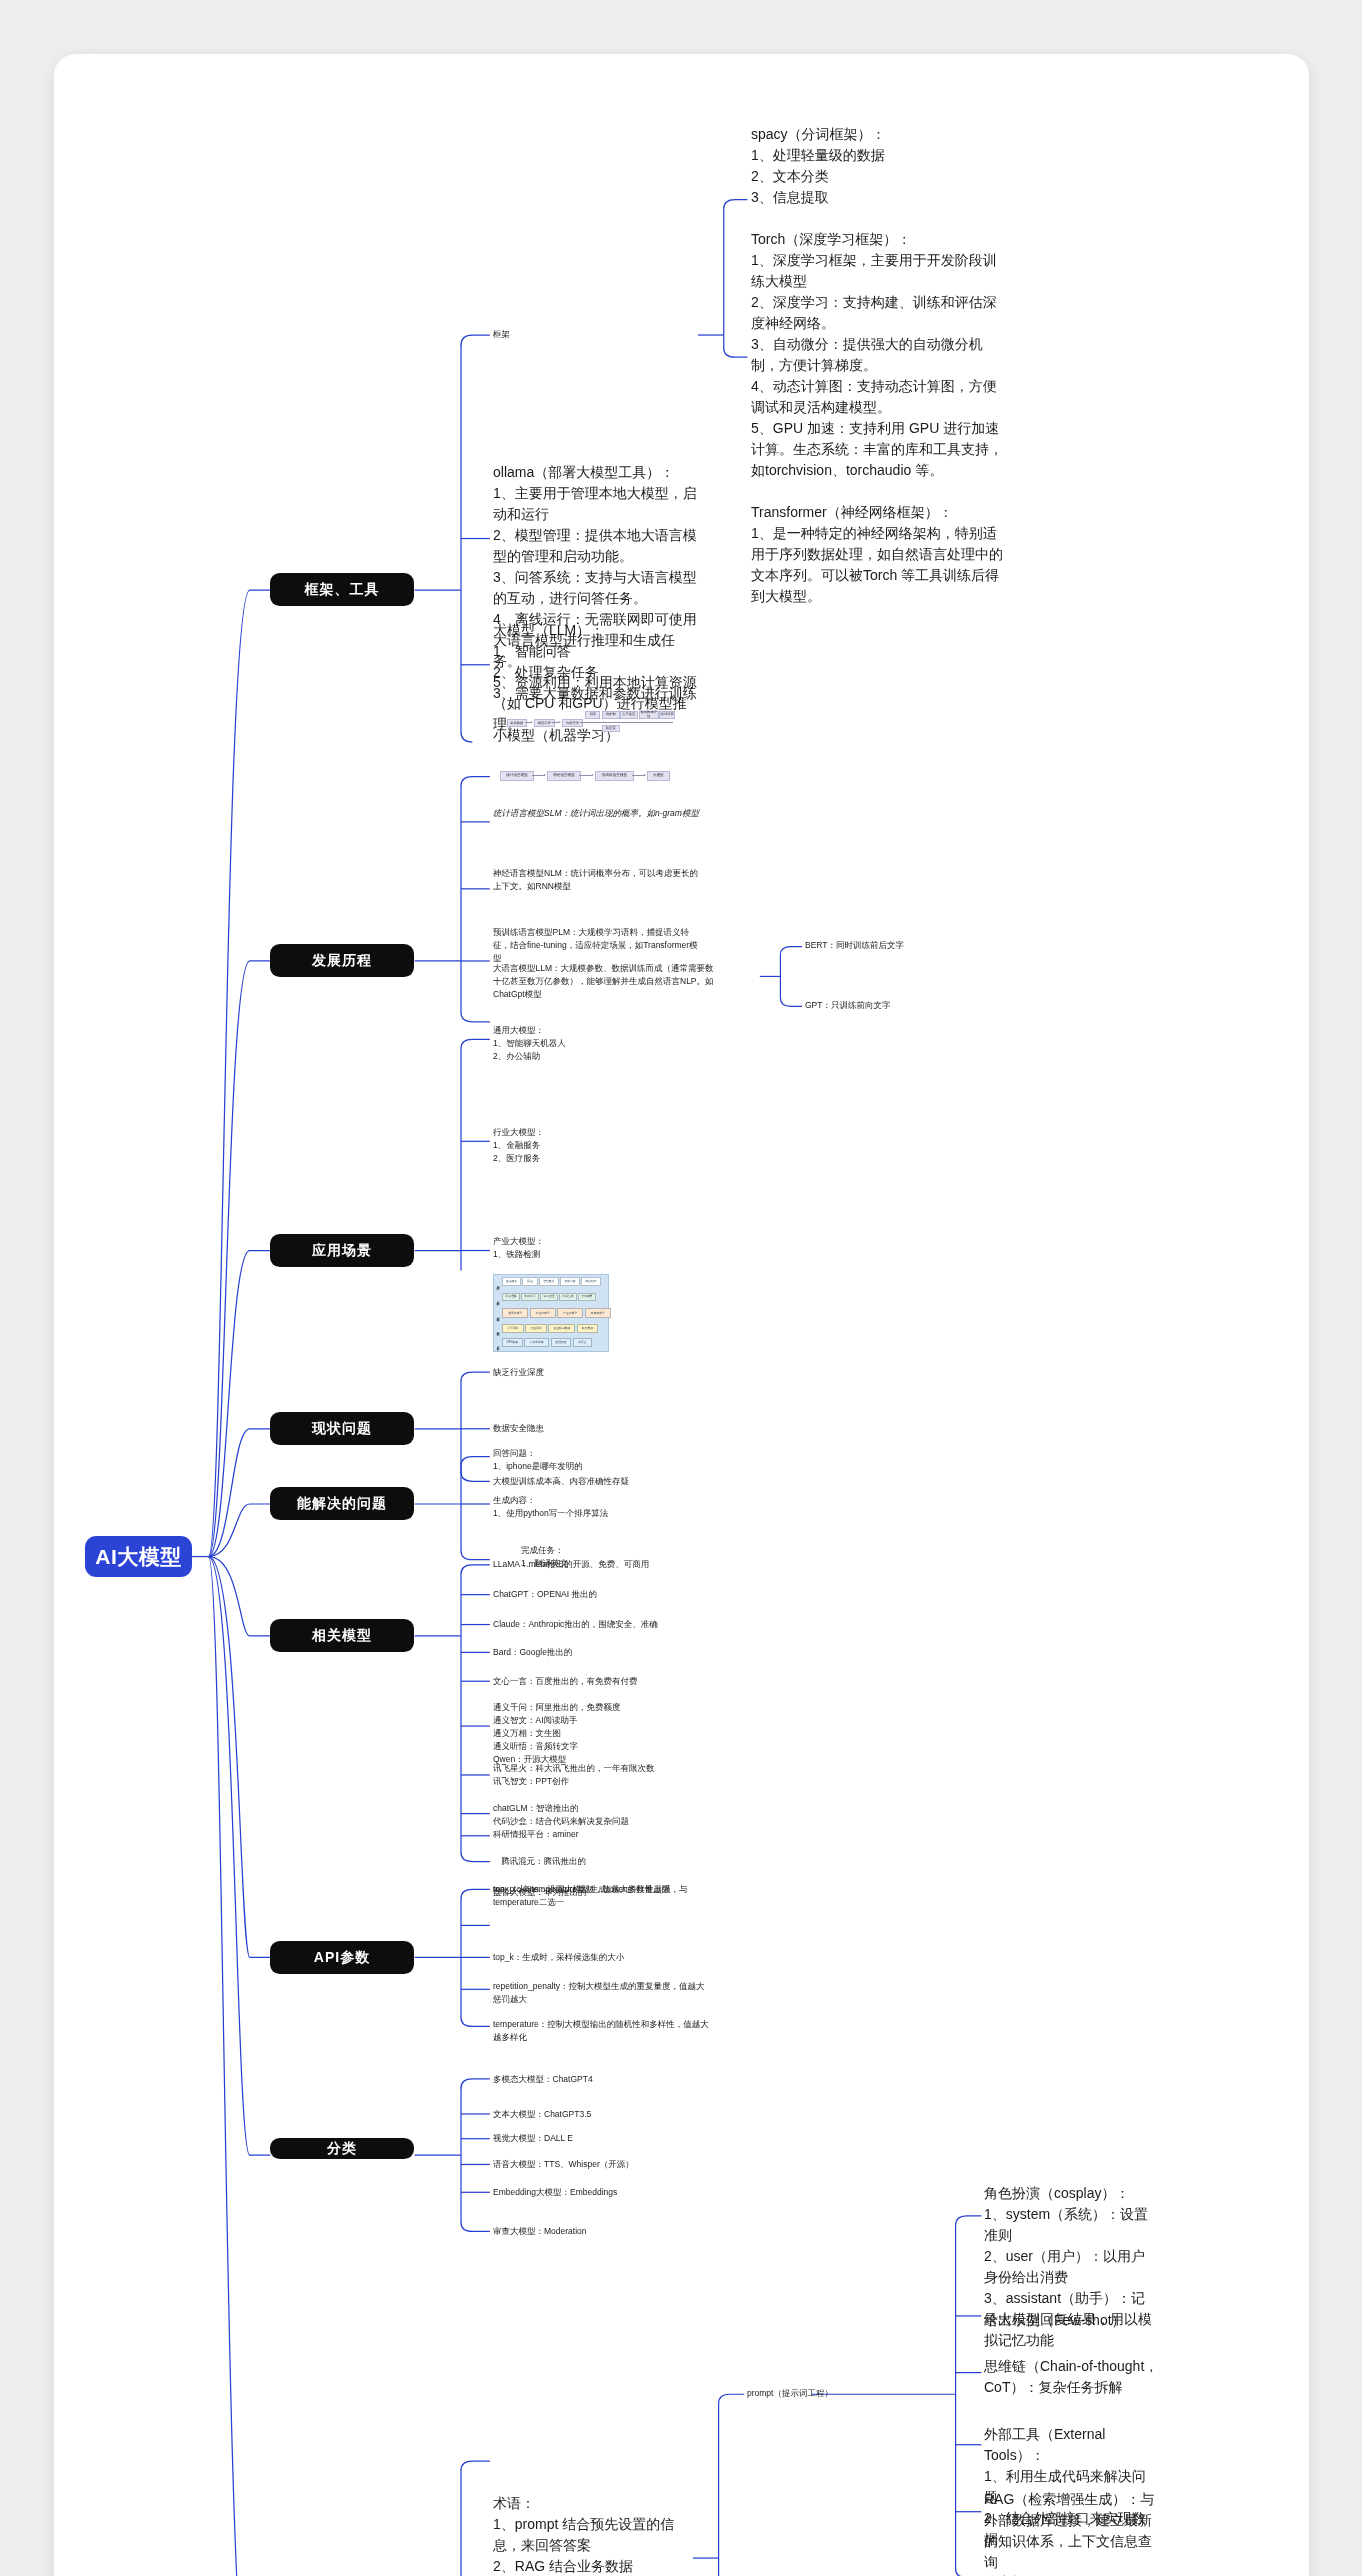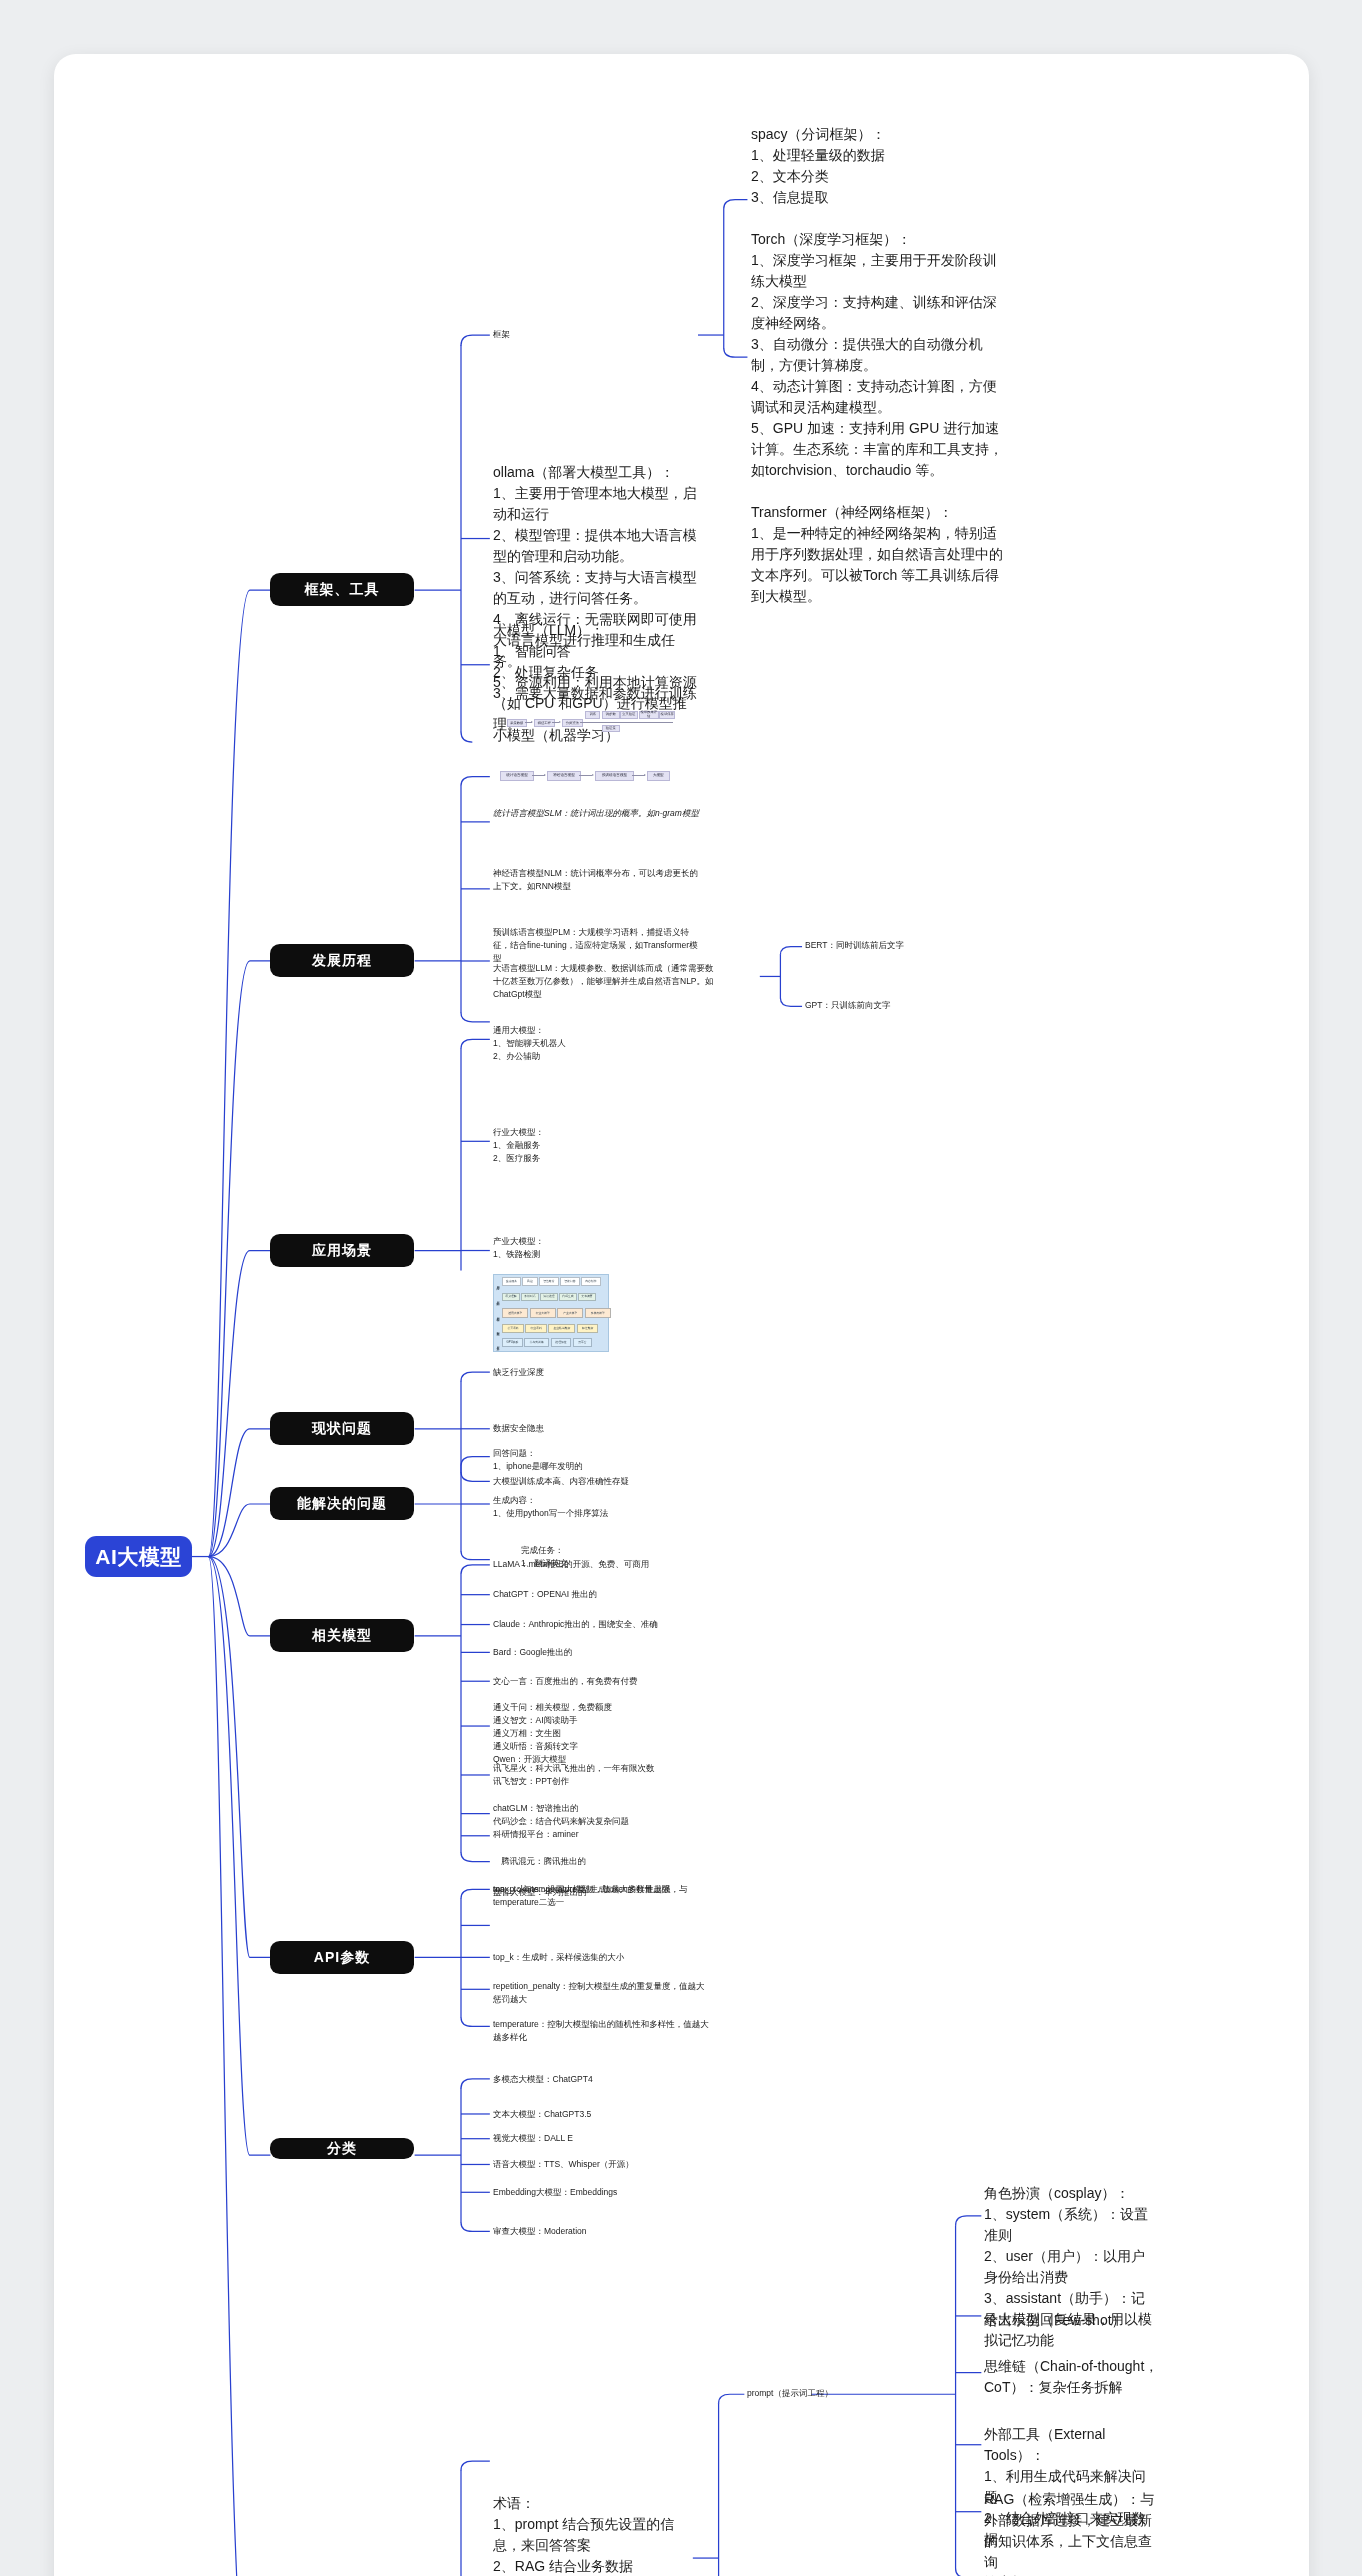--- a/index.html
+++ b/index.html
@@ -307,21 +307,21 @@
     <div class="node leaf" style="left:439px;top:1440px;width:185px;">生成内容：
 1、使用python写一个排序算法</div>
     <div class="node leaf" style="left:439px;top:1490px;width:185px;margin-left:28px;">完成任务：
 1、翻译英文</div>
 
     <div class="node leaf" style="left:439px;top:1504px;width:216px;">LLaMA：meta推出的开源、免费、可商用</div>
     <div class="node leaf" style="left:439px;top:1534px;width:216px;">ChatGPT：OPENAI 推出的</div>
     <div class="node leaf" style="left:439px;top:1564px;width:216px;">Claude：Anthropic推出的，围绕安全、准确</div>
     <div class="node leaf" style="left:439px;top:1592px;width:216px;">Bard：Google推出的</div>
     <div class="node leaf" style="left:439px;top:1621px;width:216px;">文心一言：百度推出的，有免费有付费</div>
-    <div class="node leaf" style="left:439px;top:1647px;width:216px;">通义千问：相关模型，免费额度
+    <div class="node leaf" style="left:439px;top:1647px;width:216px;">通义千问：阿里推出的，免费额度
 通义智文：AI阅读助手
 通义万相：文生图
 通义听悟：音频转文字
 Qwen：开源大模型</div>
     <div class="node leaf" style="left:439px;top:1708px;width:216px;">讯飞星火：科大讯飞推出的，一年有限次数
 讯飞智文：PPT创作</div>
     <div class="node leaf" style="left:439px;top:1748px;width:216px;">chatGLM：智谱推出的
 代码沙盒：结合代码来解决复杂问题
 科研情报平台：aminer</div>
     <div class="node leaf" style="left:447px;top:1801px;width:216px;">腾讯混元：腾讯推出的</div>

